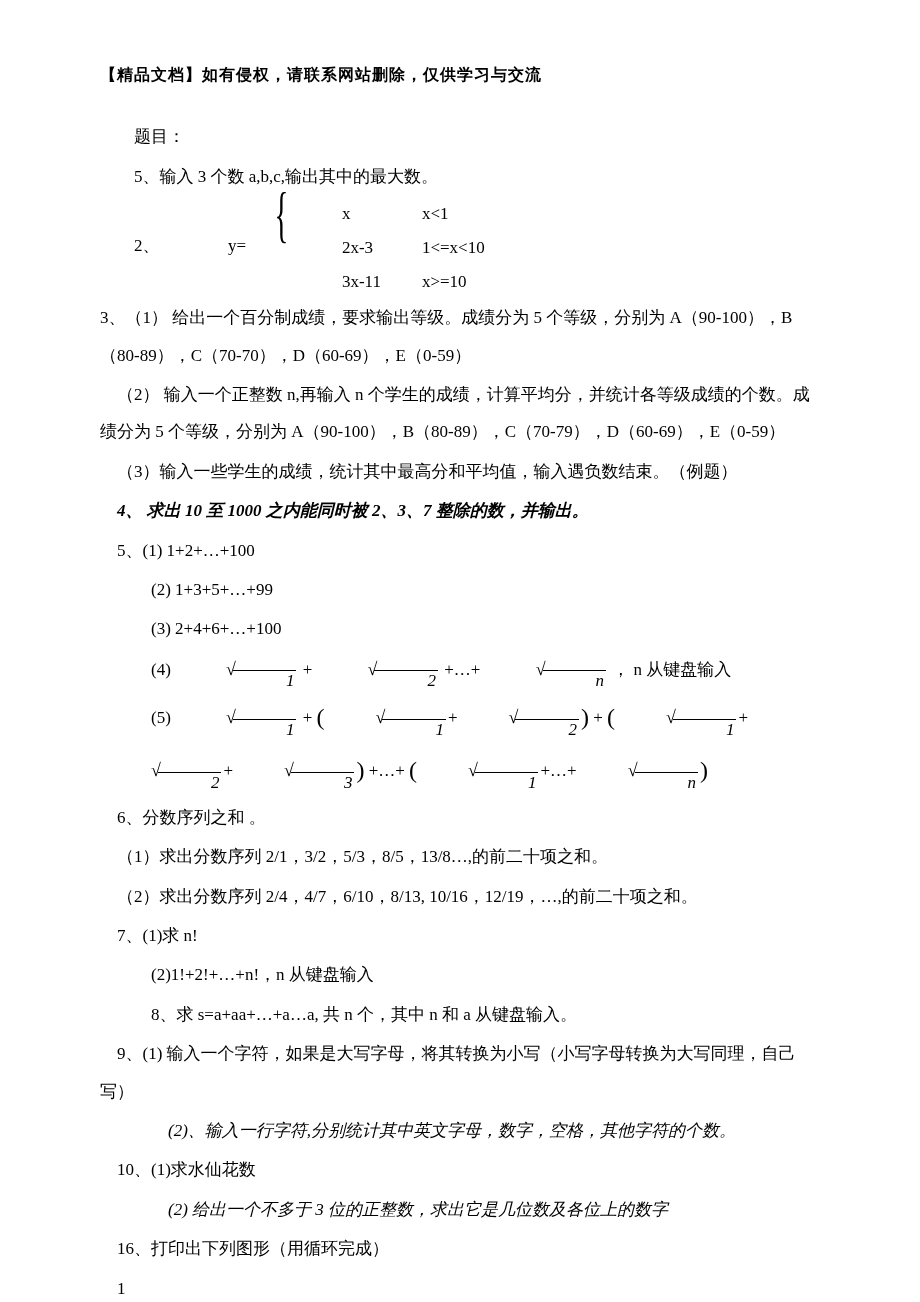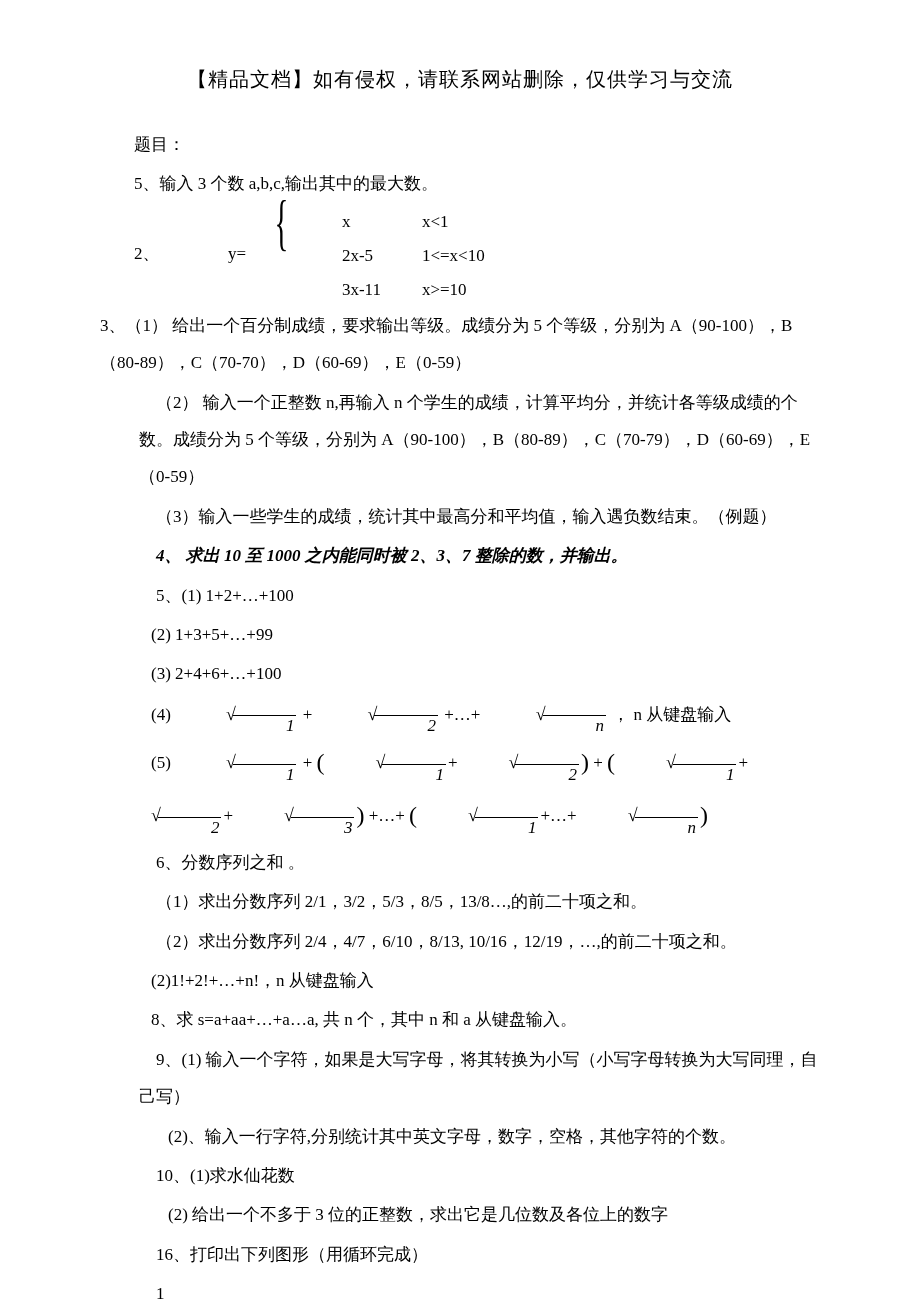--- a/index.html
+++ b/index.html
@@ -11,36 +11,35 @@
       font-family: "SimSun", "宋体", serif;
       background: #fff;
       width: 920px;
       margin: 0 auto;
       padding: 60px 100px 40px 100px;
       color: #000;
       font-size: 17px;
       line-height: 1.9;
     }
     .header-title {
-      font-size: 20px;
-      text-align: center;
-      font-weight: normal;
+      font-size: 16px;
+      font-weight: bold;
       margin-bottom: 28px;
       letter-spacing: 1px;
     }
     .content {
       line-height: 2.2;
     }
     .line {
       margin-bottom: 2px;
     }
     .indent1 { text-indent: 2em; }
-    .indent2 { text-indent: 1em; margin-left: 39px; }
+    .indent2 { text-indent: 1em; }
     .indent3 { text-indent: 3em; }
-    .indent4 { text-indent: 4em; }
+    .indent4 { text-indent: 4em; font-style: italic; }
     .bold { font-weight: bold; font-style: italic; }
     .piecewise-row {
       display: flex;
       align-items: flex-start;
     }
     .piecewise-label {
       width: 2em;
       padding-top: 30px;
     }
     .piecewise-y {
@@ -113,21 +112,21 @@
   <div class="piecewise-row indent1">
     <span class="piecewise-label">2、</span>
     <span class="piecewise-y">y=</span>
     <span class="brace">{</span>
     <span class="piecewise-cases">
       <span class="piecewise-case-row">
         <span class="pc-expr">x</span>
         <span class="pc-cond">x&lt;1</span>
       </span>
       <span class="piecewise-case-row">
-        <span class="pc-expr">2x-5</span>
+        <span class="pc-expr">2x-3</span>
         <span class="pc-cond">1&lt;=x&lt;10</span>
       </span>
       <span class="piecewise-case-row">
         <span class="pc-expr">3x-11</span>
         <span class="pc-cond">x&gt;=10</span>
       </span>
     </span>
   </div>
 
   <div class="line">3、（1） 给出一个百分制成绩，要求输出等级。成绩分为 5 个等级，分别为 A（90-100），B（80-89），C（70-70），D（60-69），E（0-59）</div>
@@ -195,20 +194,21 @@
           <span class="sqrt-sign">√</span>
           <span class="sqrt-body">n</span>
         </span><span class="paren-big">)</span>
     </span>
   </div>
 
   <div class="line indent2">6、分数序列之和 。</div>
   <div class="line indent2">（1）求出分数序列 2/1，3/2，5/3，8/5，13/8…,的前二十项之和。</div>
   <div class="line indent2">（2）求出分数序列 2/4，4/7，6/10，8/13, 10/16，12/19，…,的前二十项之和。</div>
 
+  <div class="line indent2">7、(1)求 n!</div>
   <div class="line indent3">(2)1!+2!+…+n!，n 从键盘输入</div>
 
   <div class="line indent3">8、求 s=a+aa+…+a…a,  共 n 个，其中 n 和 a 从键盘输入。</div>
 
   <div class="line indent2">9、(1) 输入一个字符，如果是大写字母，将其转换为小写（小写字母转换为大写同理，自己写）</div>
   <div class="line indent4">(2)、输入一行字符,分别统计其中英文字母，数字，空格，其他字符的个数。</div>
 
   <div class="line indent2">10、(1)求水仙花数</div>
   <div class="line indent4">(2) 给出一个不多于 3 位的正整数，求出它是几位数及各位上的数字</div>
 

